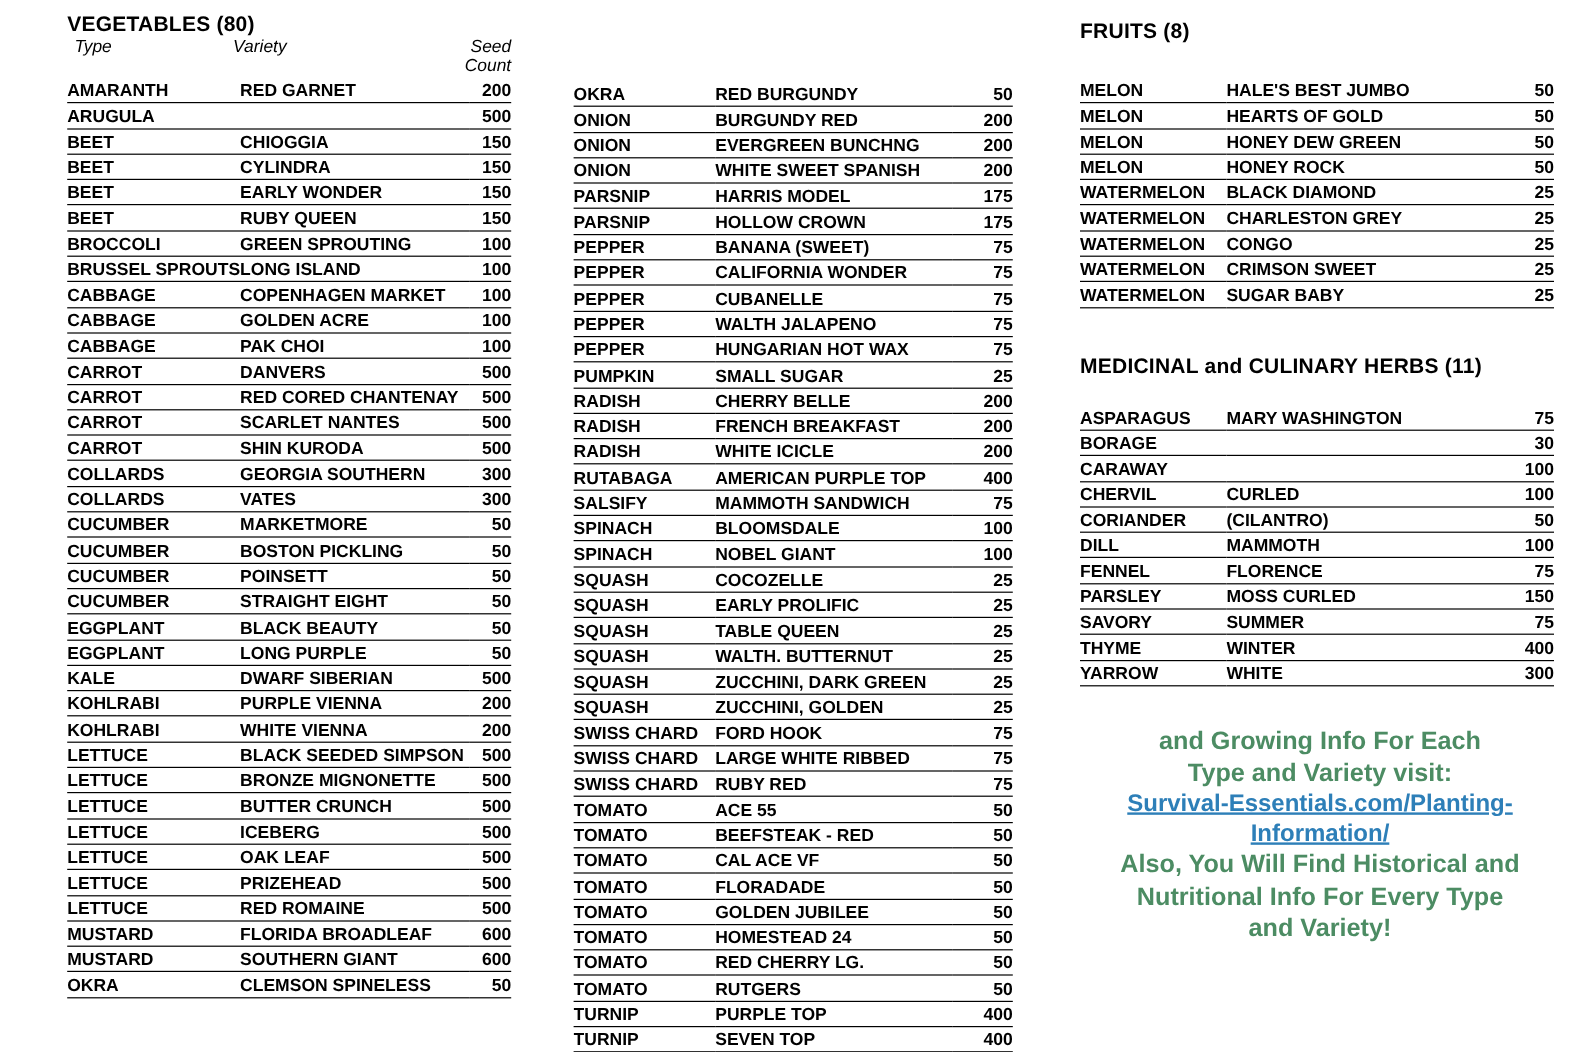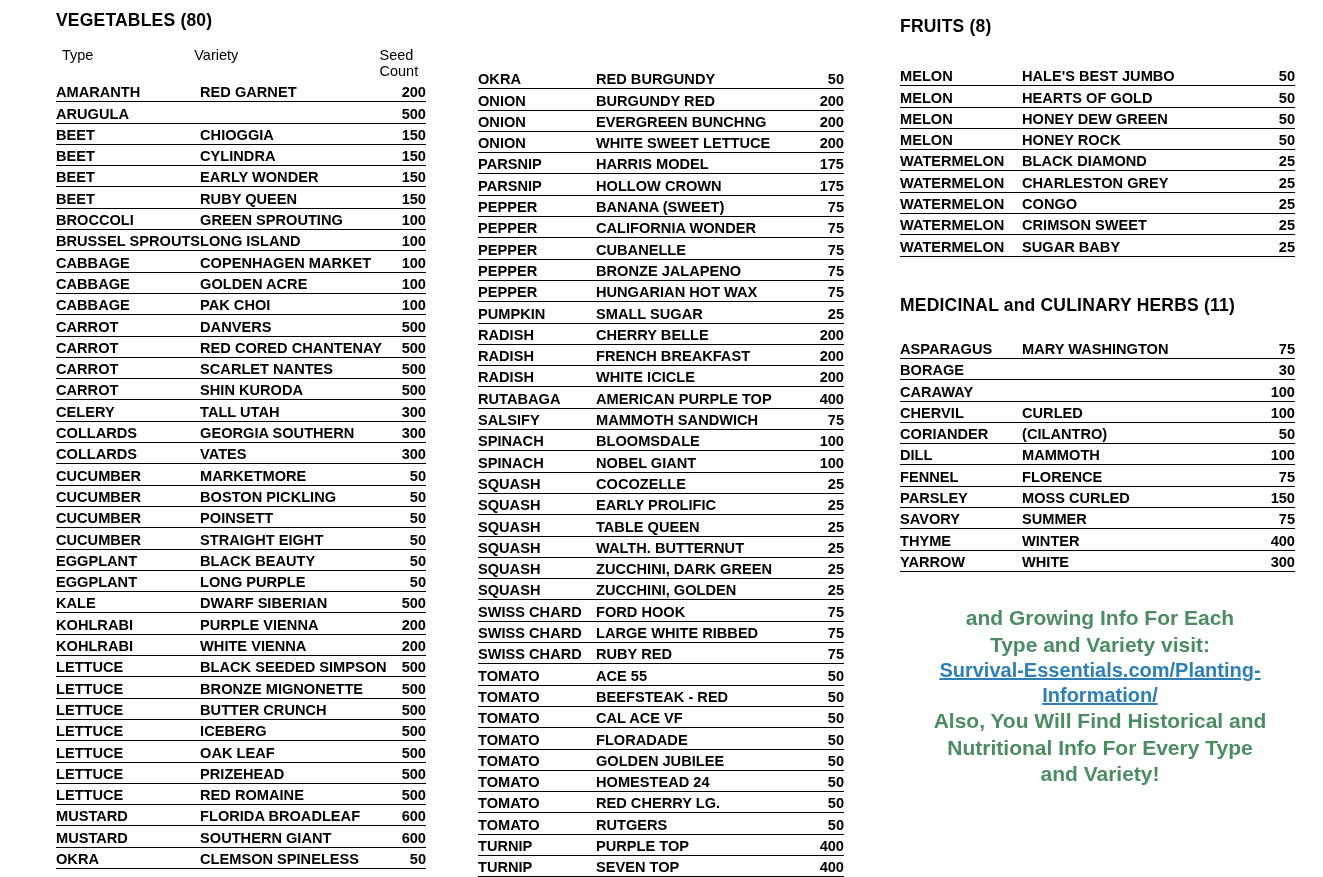--- a/index.html
+++ b/index.html
@@ -33,28 +33,28 @@
     font-size: 17.5px;
     font-weight: bold;
     letter-spacing: .2px;
     white-space: nowrap;
   }
   .col-1 .section-title { margin-top: 10px; }
   .col-3 .section-title { margin-top: 16px; }
 
   .hdr-row {
     display: flex;
+    font-style: italic;
     font-size: 14.5px;
-    margin-top: 16px;
     margin-bottom: 2px;
     gap: 36px;
   }
   .hdr-type    { width: 120px; padding-left: 6px; }
   .hdr-variety { width: 186px; }
-  .hdr-count   { width: 58px; text-align: left; }
+  .hdr-count   { width: 58px; text-align: right; }
 
   table.seed {
     border-collapse: collapse;
     width: 100%;
     font-size: 14.6px;
     font-weight: bold;
   }
   table.seed td {
     border-bottom: 1px solid #000;
     padding: 1px 0 0 0;
@@ -182,25 +182,20 @@
             <td class="c-type">CARROT</td>
             <td class="c-variety">SCARLET NANTES</td>
             <td class="c-count">500</td>
           </tr>
           <tr>
             <td class="c-type">CARROT</td>
             <td class="c-variety">SHIN KURODA</td>
             <td class="c-count">500</td>
           </tr>
           <tr>
-            <td class="c-type">CELERY</td>
-            <td class="c-variety">TALL UTAH</td>
-            <td class="c-count">300</td>
-          </tr>
-          <tr>
             <td class="c-type">COLLARDS</td>
             <td class="c-variety">GEORGIA SOUTHERN</td>
             <td class="c-count">300</td>
           </tr>
           <tr>
             <td class="c-type">COLLARDS</td>
             <td class="c-variety">VATES</td>
             <td class="c-count">300</td>
           </tr>
           <tr>
@@ -316,21 +311,21 @@
             <td class="c-variety">BURGUNDY RED</td>
             <td class="c-count">200</td>
           </tr>
           <tr>
             <td class="c-type">ONION</td>
             <td class="c-variety">EVERGREEN  BUNCHNG</td>
             <td class="c-count">200</td>
           </tr>
           <tr>
             <td class="c-type">ONION</td>
-            <td class="c-variety">WHITE SWEET LETTUCE</td>
+            <td class="c-variety">WHITE SWEET SPANISH</td>
             <td class="c-count">200</td>
           </tr>
           <tr>
             <td class="c-type">PARSNIP</td>
             <td class="c-variety">HARRIS MODEL</td>
             <td class="c-count">175</td>
           </tr>
           <tr>
             <td class="c-type">PARSNIP</td>
             <td class="c-variety">HOLLOW CROWN</td>
@@ -346,21 +341,21 @@
             <td class="c-variety">CALIFORNIA WONDER</td>
             <td class="c-count">75</td>
           </tr>
           <tr>
             <td class="c-type">PEPPER</td>
             <td class="c-variety">CUBANELLE</td>
             <td class="c-count">75</td>
           </tr>
           <tr>
             <td class="c-type">PEPPER</td>
-            <td class="c-variety">BRONZE JALAPENO</td>
+            <td class="c-variety">WALTH JALAPENO</td>
             <td class="c-count">75</td>
           </tr>
           <tr>
             <td class="c-type">PEPPER</td>
             <td class="c-variety">HUNGARIAN HOT WAX</td>
             <td class="c-count">75</td>
           </tr>
           <tr>
             <td class="c-type">PUMPKIN</td>
             <td class="c-variety">SMALL SUGAR</td>

